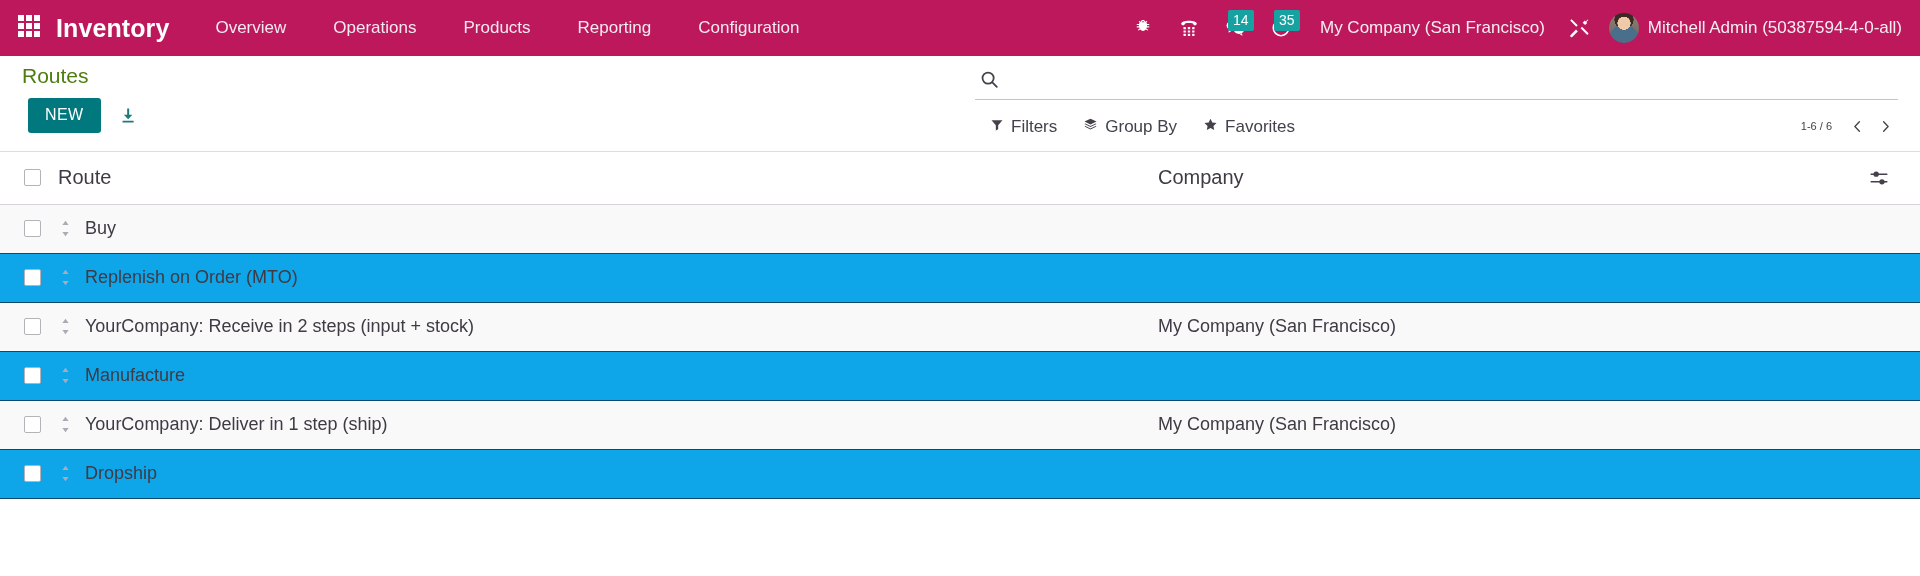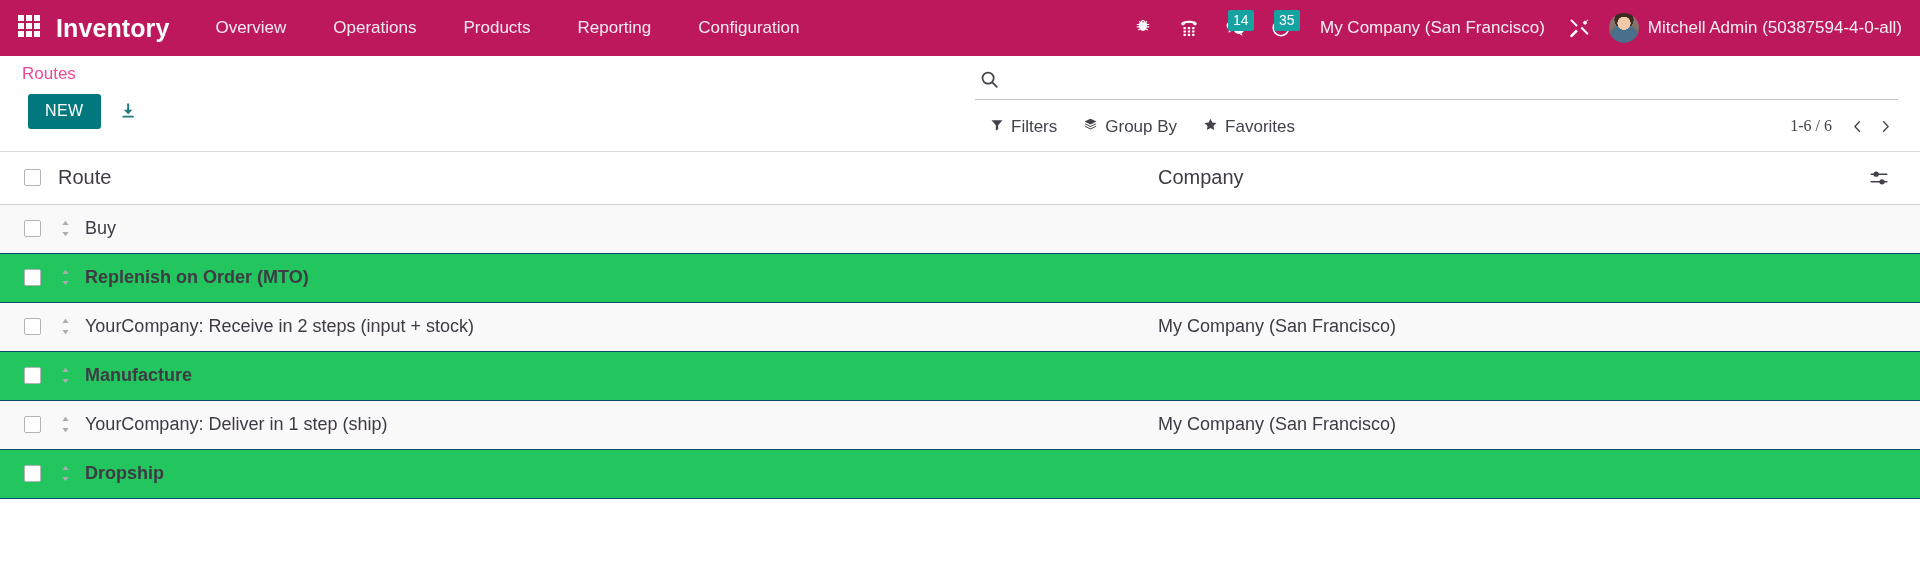--- a/index.html
+++ b/index.html
@@ -104,22 +104,22 @@
     padding: 0;
     position: relative;
     border-bottom: 1px solid #dfdcdf;
     height: 96px;
   }
   .cp-left {
     position: absolute;
     left: 22px; top: 8px;
   }
   .page-title {
-    font-size: 17px;
-    color: #ec4899;
+    font-size: 21px;
+    color: #4d7c0f;
     font-weight: 400;
     line-height: 1.15;
     margin-bottom: 10px;
   }
   .cp-buttons { display: flex; align-items: center; gap: 14px; margin-left: 6px; }
   .btn-new {
     background: #00787d;
     color: #ffffff;
     border: none;
     font-size: 16px;
@@ -179,25 +179,24 @@
     color: #45404b;
     cursor: pointer;
     white-space: nowrap;
   }
   .pager {
     position: absolute;
     right: 0; top: 0;
     display: flex; align-items: center; gap: 2px;
   }
   .pager-count {
-    font-size: 16px;
+    font-size: 11px;
     color: #45404b;
     margin-right: 10px;
     white-space: nowrap;
-    font-family: Liberation Serif, serif;
   }
   .pager-arrow {
     width: 26px; height: 24px;
     display: flex; align-items: center; justify-content: center;
     cursor: pointer;
   }
 
   
   .list-wrap { width: 100%; }
   table.list { width: 100%; border-collapse: collapse; table-layout: fixed; }
@@ -216,21 +215,21 @@
   .col-company { width: auto; }
   .col-optional { width: 56px; }
   table.list tbody td {
     font-size: 18px;
     color: #3f3a44;
     padding: 13px 0 14px 0;
     border-bottom: 1px solid #0c4a6e;
     vertical-align: middle;
   }
   tbody tr.odd td { background: #f9f9fa; }
-  tbody tr.even td { background: #22c55e; font-weight: bold; }
+  tbody tr.even td { background: #0ea5e9; }
   .cell-route { display: flex; align-items: center; gap: 13px; }
   .checkbox {
     width: 17px; height: 17px;
     border: 1px solid #b6b2ba;
     border-radius: 2px;
     background: #ffffff;
     display: block;
     margin-left: 24px;
     cursor: pointer;
   }

